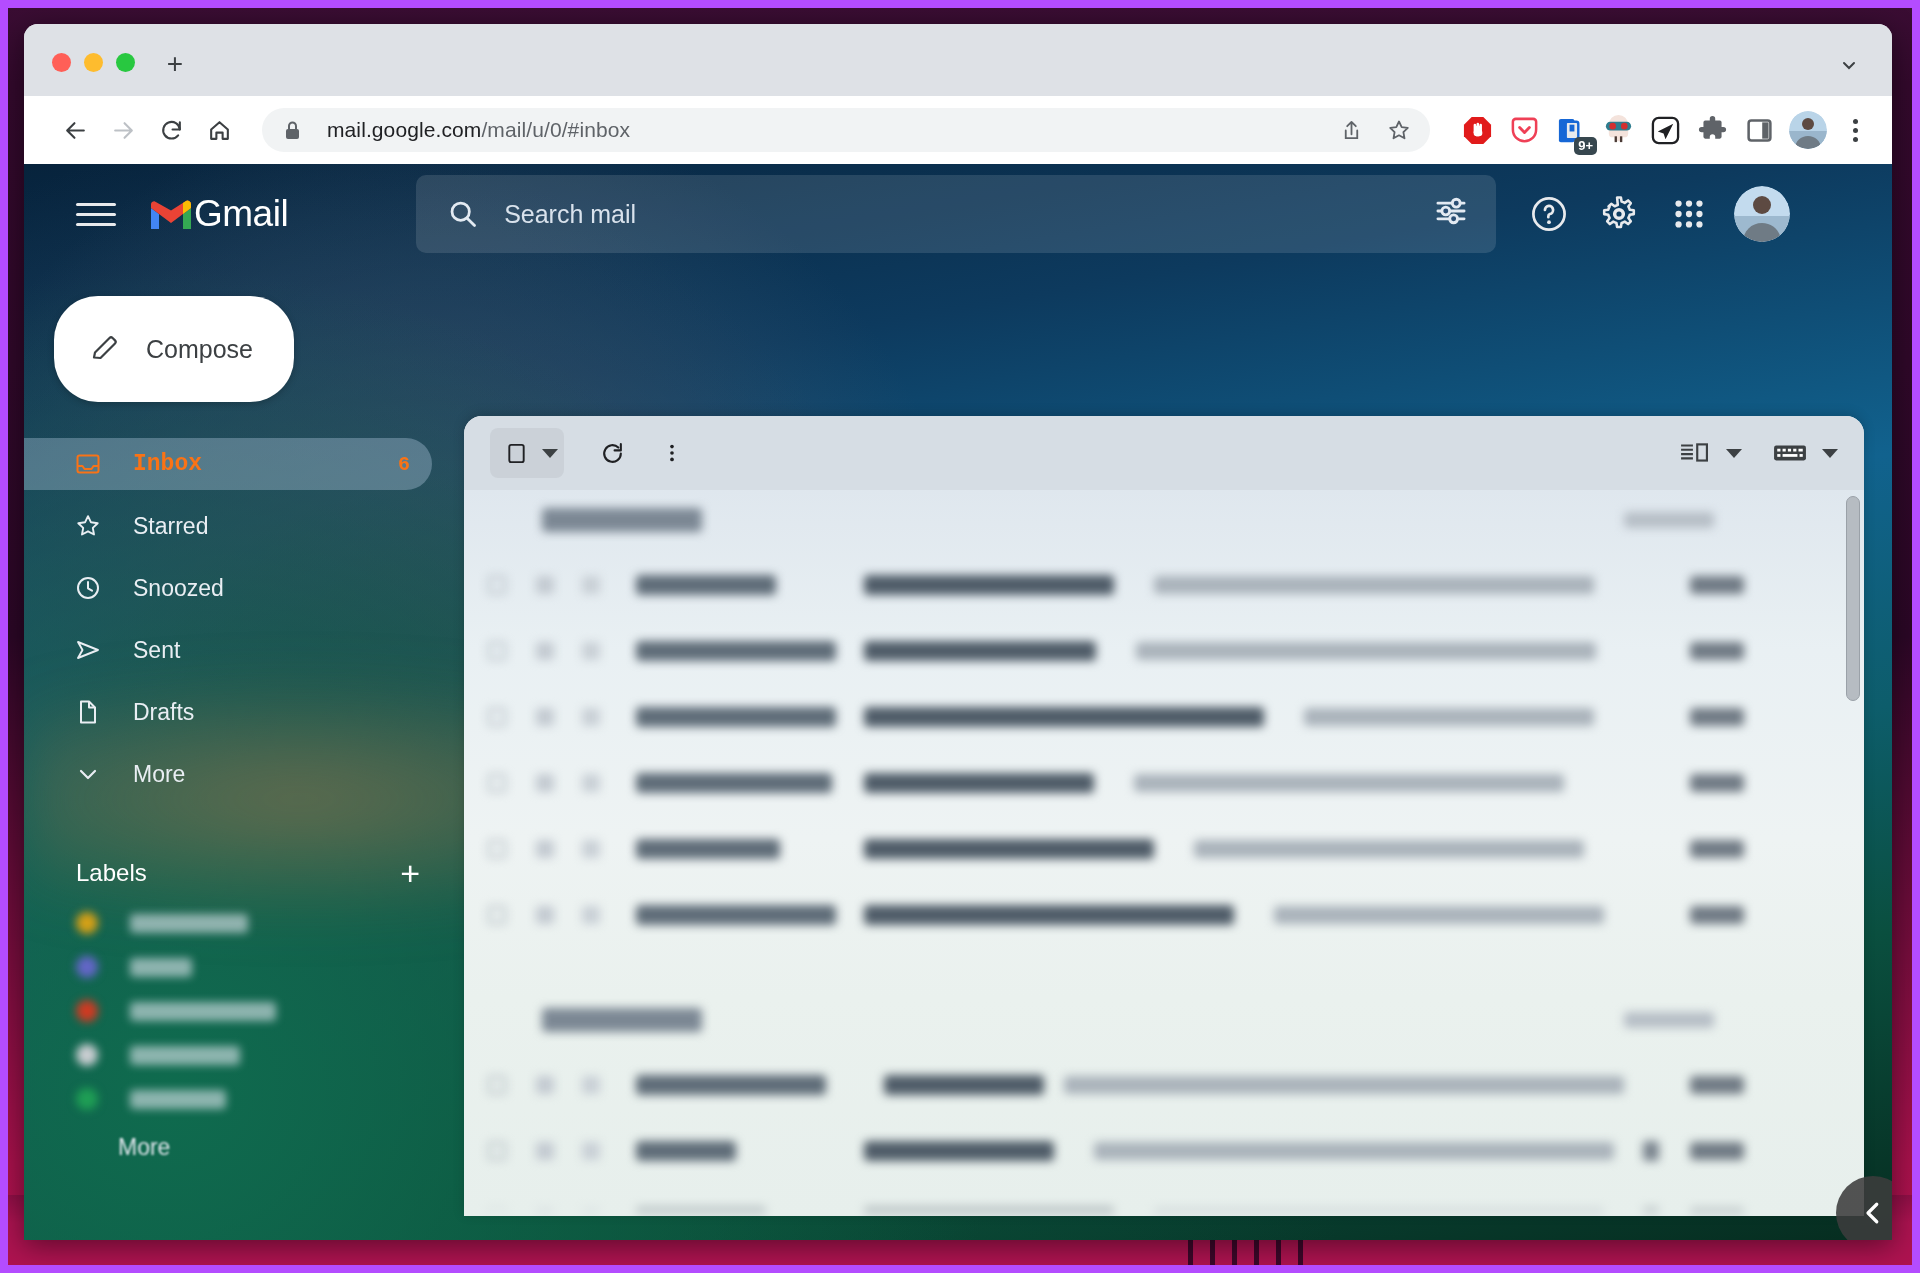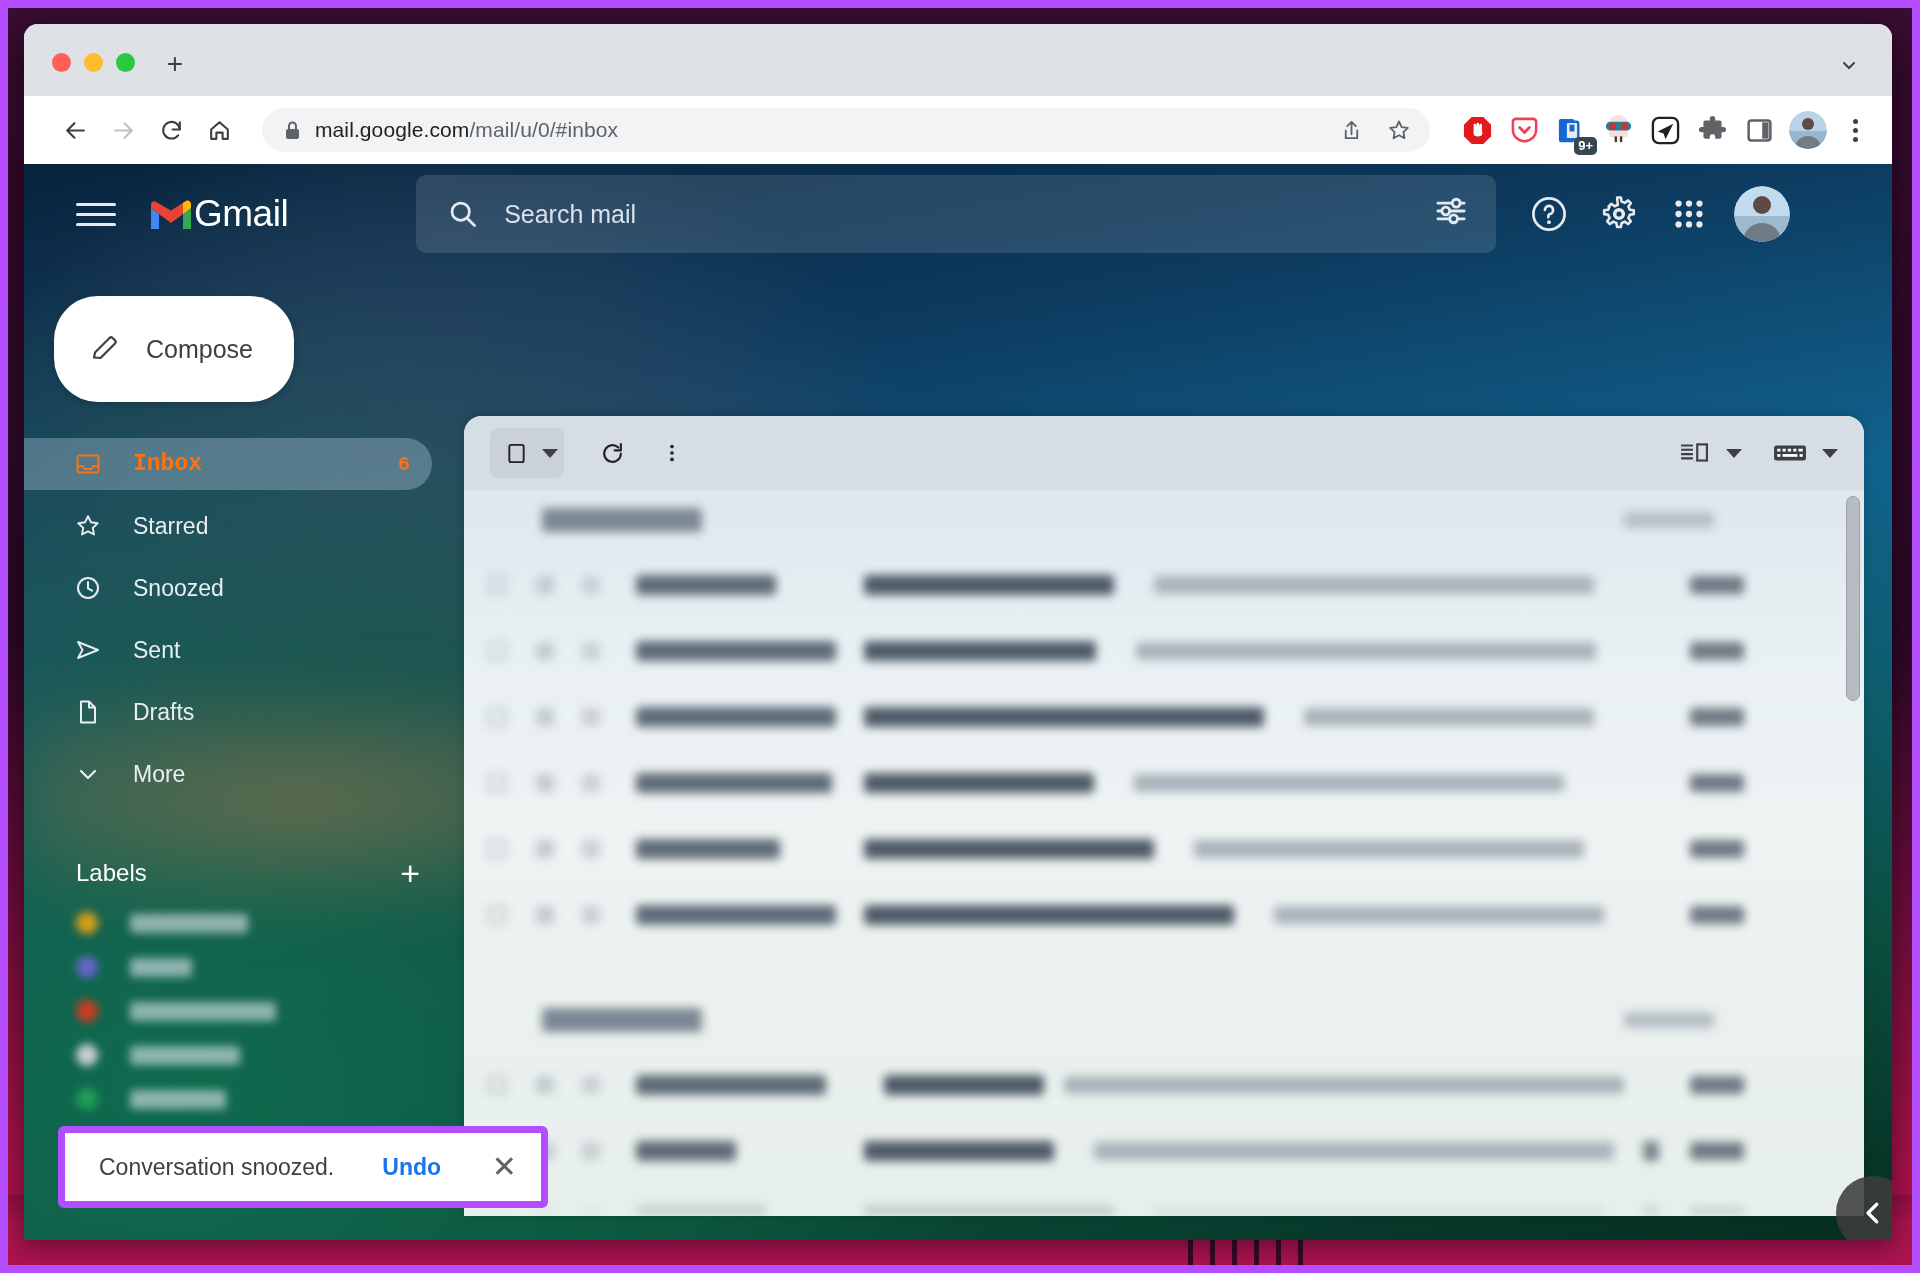--- a/index.html
+++ b/index.html
@@ -83,21 +83,21 @@
   }
   .nav-btn {
     width:42px; height:42px; border-radius:50%; color:#3c4043;
     display:flex; align-items:center; justify-content:center; flex:0 0 auto;
   }
   .nav-btn.disabled { color:#bdc1c6; }
 
   #omnibox {
     flex:1; height:44px; margin:0 10px 0 16px;
     background:#f1f3f4; border-radius:22px;
-    display:flex; align-items:center; padding:0 12px 0 22px; gap:14px;
+    display:flex; align-items:center; padding:0 12px 0 22px; gap:26px;
   }
   #lock-icon { width:17px; height:21px; flex:0 0 auto; color:#5f6368; }
   #url { font-size:21px; color:#202124; white-space:nowrap; letter-spacing:.1px;}
   #url .dim { color:#5f6368; }
   #omnibox-actions { margin-left:auto; display:flex; align-items:center; gap:10px; }
   .omni-icon { width:38px; height:38px; display:flex; align-items:center; justify-content:center; color:#5f6368; }
 
   #extensions { display:flex; align-items:center; gap:13px; padding-left:14px; }
   .ext { width:34px; height:34px; display:flex; align-items:center; justify-content:center; position:relative; }
   #badge-9plus{
@@ -758,20 +758,15 @@
         </div>
 
         <div id="corner-chevron">
           <svg viewBox="0 0 24 24" width="30" height="30">
               <path d="M15 5l-7 7 7 7" fill="none" stroke="#fff" stroke-width="2.6" stroke-linecap="round" stroke-linejoin="round"></path>
             </svg>
         </div>
       </div>
     </div>
 
-    <div id="toast-highlight">
-      <span id="toast-msg">Conversation snoozed.</span>
-      <span id="toast-undo">Undo</span>
-      <span id="toast-close">✕</span>
-    </div>
 
   </div>
 </div>
 
 </body></html>

